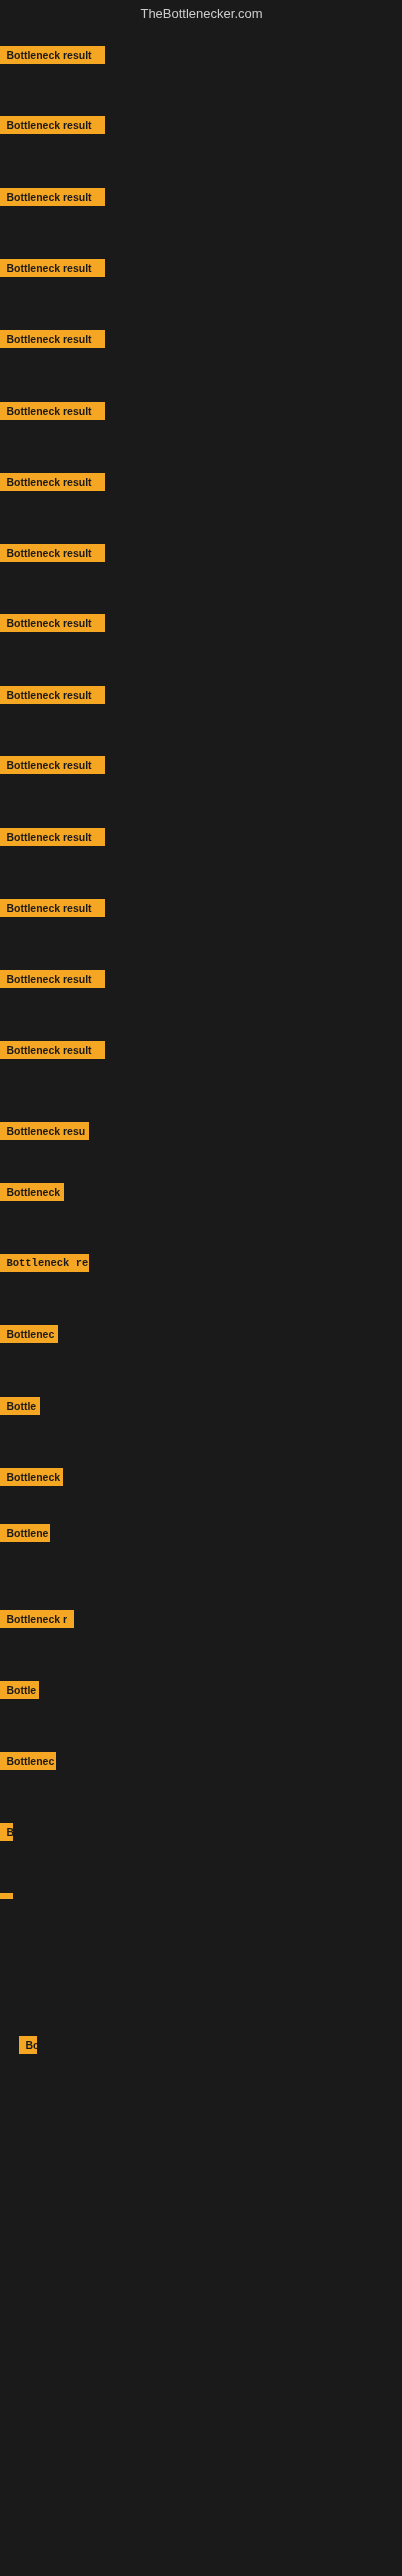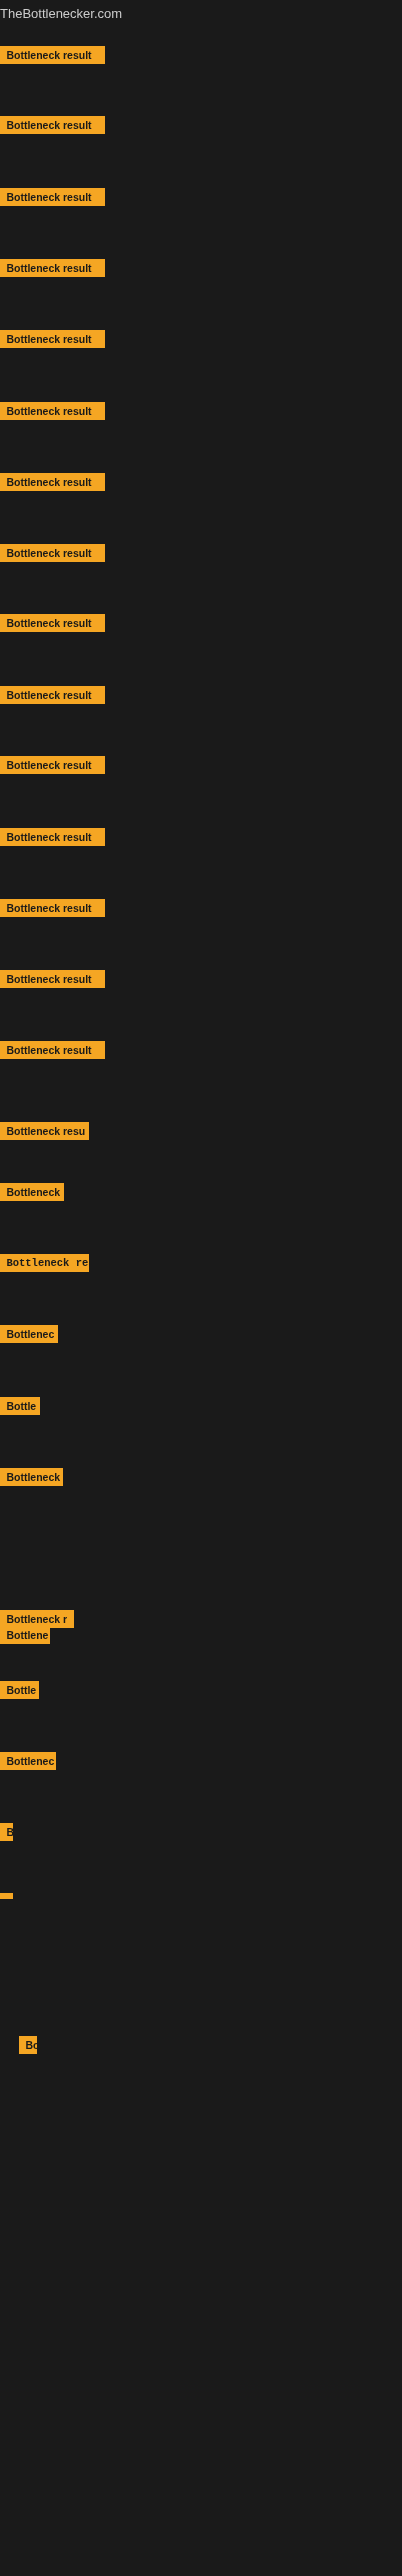--- a/index.html
+++ b/index.html
@@ -10,20 +10,21 @@
 
     body {
       background-color: #1a1a1a;
       width: 403px;
       min-height: 2576px;
       font-family: Arial, sans-serif;
       position: relative;
     }
 
     .site-title {
+      text-align: center;
       color: #cccccc;
       font-size: 13px;
       padding: 6.4px 0 3.2px 0;
       font-weight: normal;
     }
 
     .bottleneck-item {
       position: absolute;
       left: 0;
       display: inline-block;
@@ -105,21 +106,21 @@
     </div>
     <div class="bottleneck-item" style="top: 1325px;">
       <span class="bottleneck-label" style="width: 58px;">Bottlenec</span>
     </div>
     <div class="bottleneck-item" style="top: 1397px;">
       <span class="bottleneck-label" style="width: 40px;">Bottle</span>
     </div>
     <div class="bottleneck-item" style="top: 1468px;">
       <span class="bottleneck-label" style="width: 63px;">Bottleneck</span>
     </div>
-    <div class="bottleneck-item" style="top: 1626px;">
+    <div class="bottleneck-item" style="top: 1524px;">
       <span class="bottleneck-label" style="width: 50px;">Bottlene</span>
     </div>
     <div class="bottleneck-item" style="top: 1610px;">
       <span class="bottleneck-label" style="width: 74px;">Bottleneck r</span>
     </div>
     <div class="bottleneck-item" style="top: 1681px;">
       <span class="bottleneck-label" style="width: 39px;">Bottle</span>
     </div>
     <div class="bottleneck-item" style="top: 1752px;">
       <span class="bottleneck-label" style="width: 56px;">Bottlenec</span>

